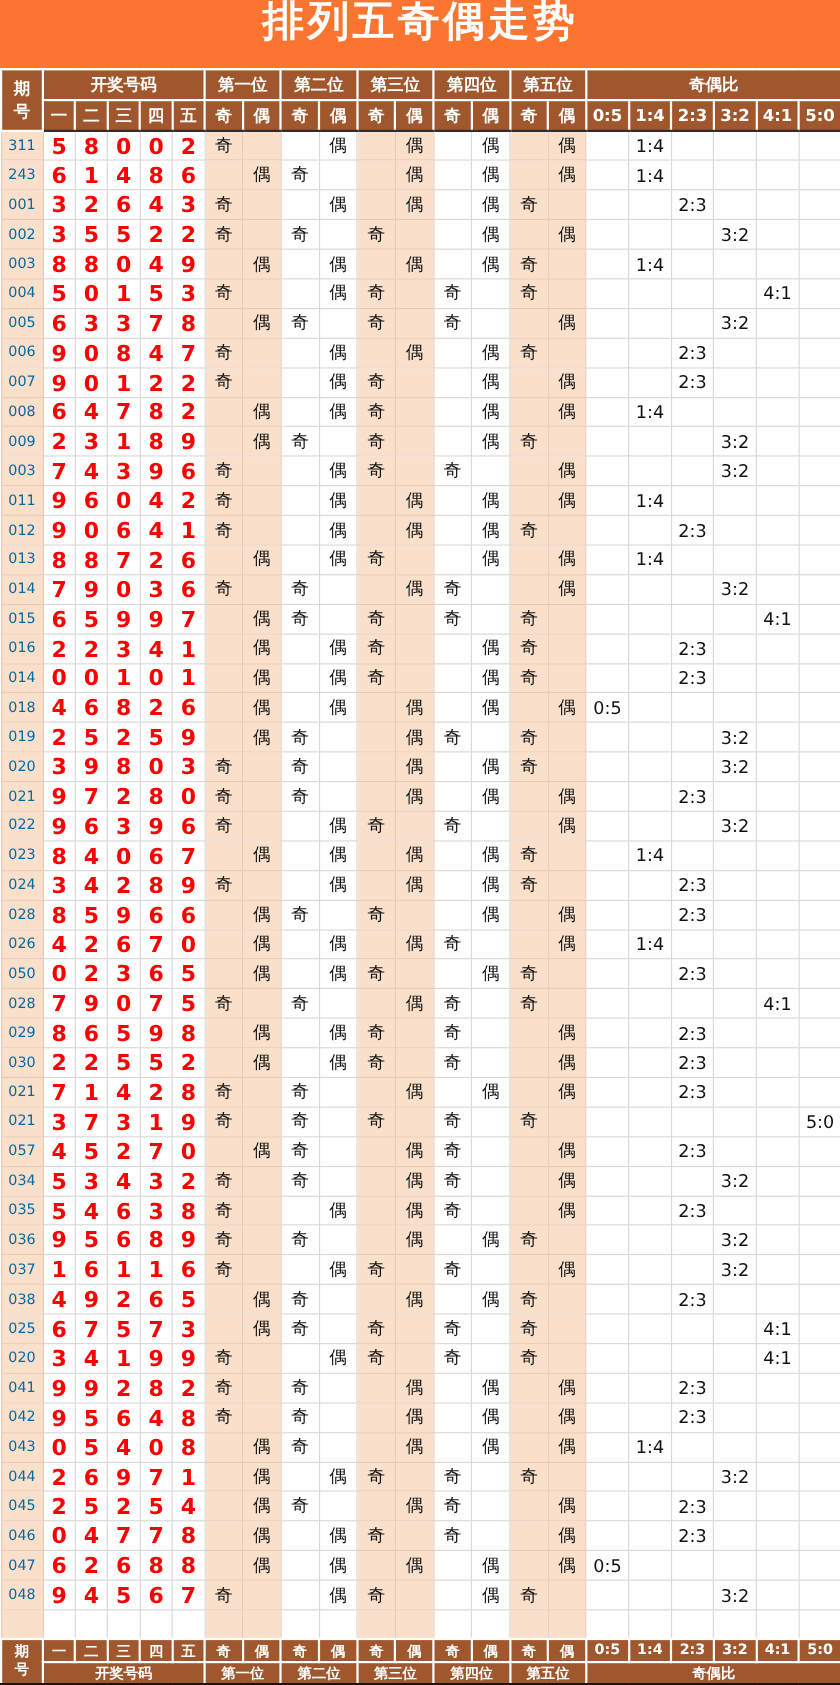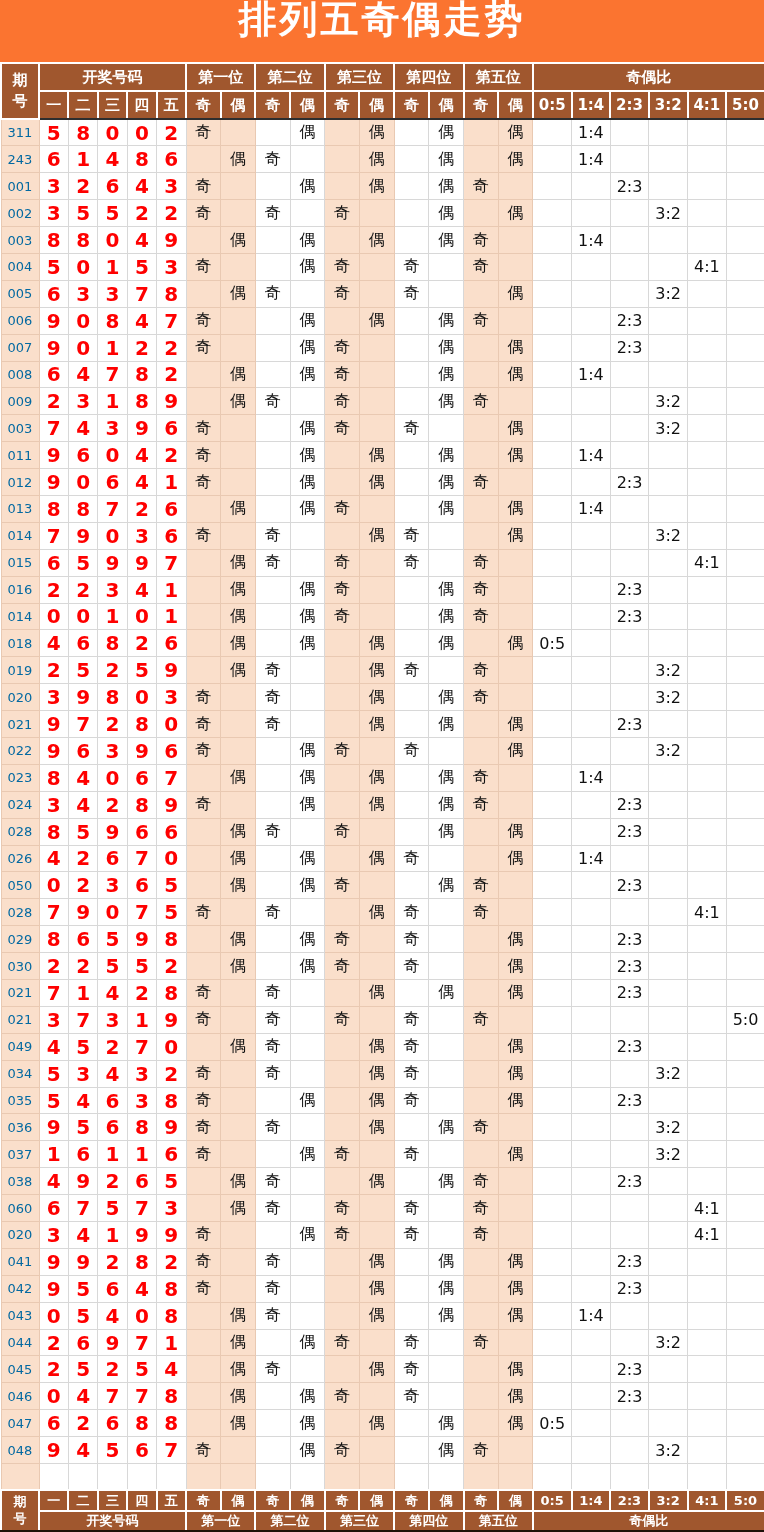--- a/index.html
+++ b/index.html
@@ -886,21 +886,21 @@
         <td class="c-par bg-pink">奇</td>
         <td class="c-par bg-pink"></td>
         <td class="c-ratio"></td>
         <td class="c-ratio"></td>
         <td class="c-ratio"></td>
         <td class="c-ratio"></td>
         <td class="c-ratio"></td>
         <td class="c-ratio">5:0</td>
       </tr>
       <tr>
-        <td class="c-period bg-pink">049</td>
+        <td class="c-period bg-pink">057</td>
         <td class="c-digit">4</td>
         <td class="c-digit">5</td>
         <td class="c-digit">2</td>
         <td class="c-digit">7</td>
         <td class="c-digit">0</td>
         <td class="c-par bg-pink"></td>
         <td class="c-par bg-pink">偶</td>
         <td class="c-par">奇</td>
         <td class="c-par"></td>
         <td class="c-par bg-pink"></td>
@@ -1030,21 +1030,21 @@
         <td class="c-par bg-pink">奇</td>
         <td class="c-par bg-pink"></td>
         <td class="c-ratio"></td>
         <td class="c-ratio"></td>
         <td class="c-ratio">2:3</td>
         <td class="c-ratio"></td>
         <td class="c-ratio"></td>
         <td class="c-ratio"></td>
       </tr>
       <tr>
-        <td class="c-period bg-pink">060</td>
+        <td class="c-period bg-pink">025</td>
         <td class="c-digit">6</td>
         <td class="c-digit">7</td>
         <td class="c-digit">5</td>
         <td class="c-digit">7</td>
         <td class="c-digit">3</td>
         <td class="c-par bg-pink"></td>
         <td class="c-par bg-pink">偶</td>
         <td class="c-par">奇</td>
         <td class="c-par"></td>
         <td class="c-par bg-pink">奇</td>

